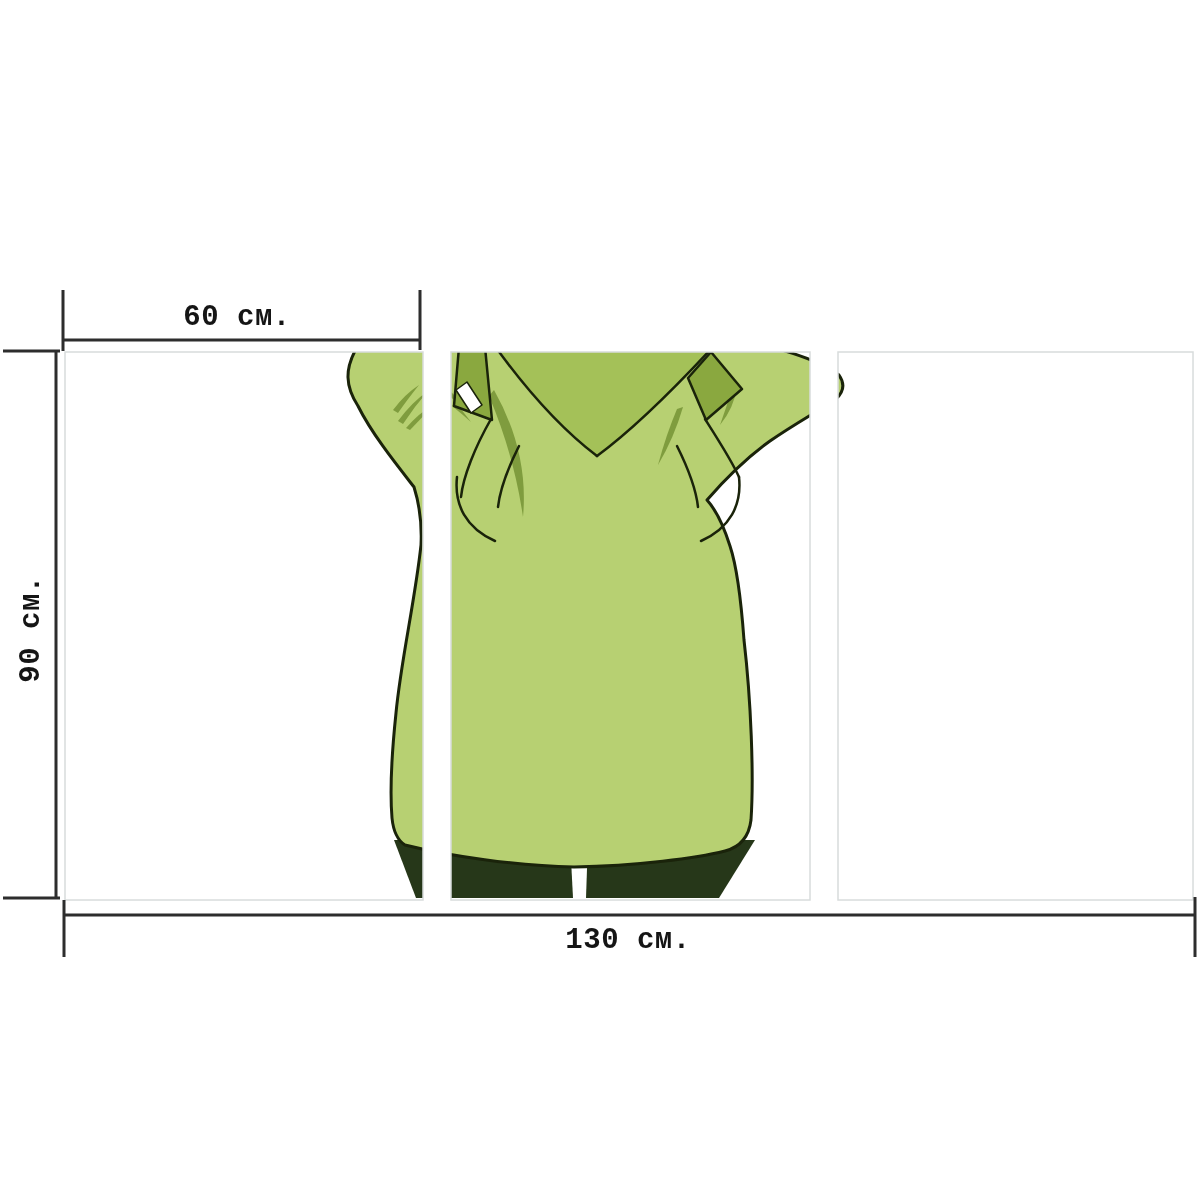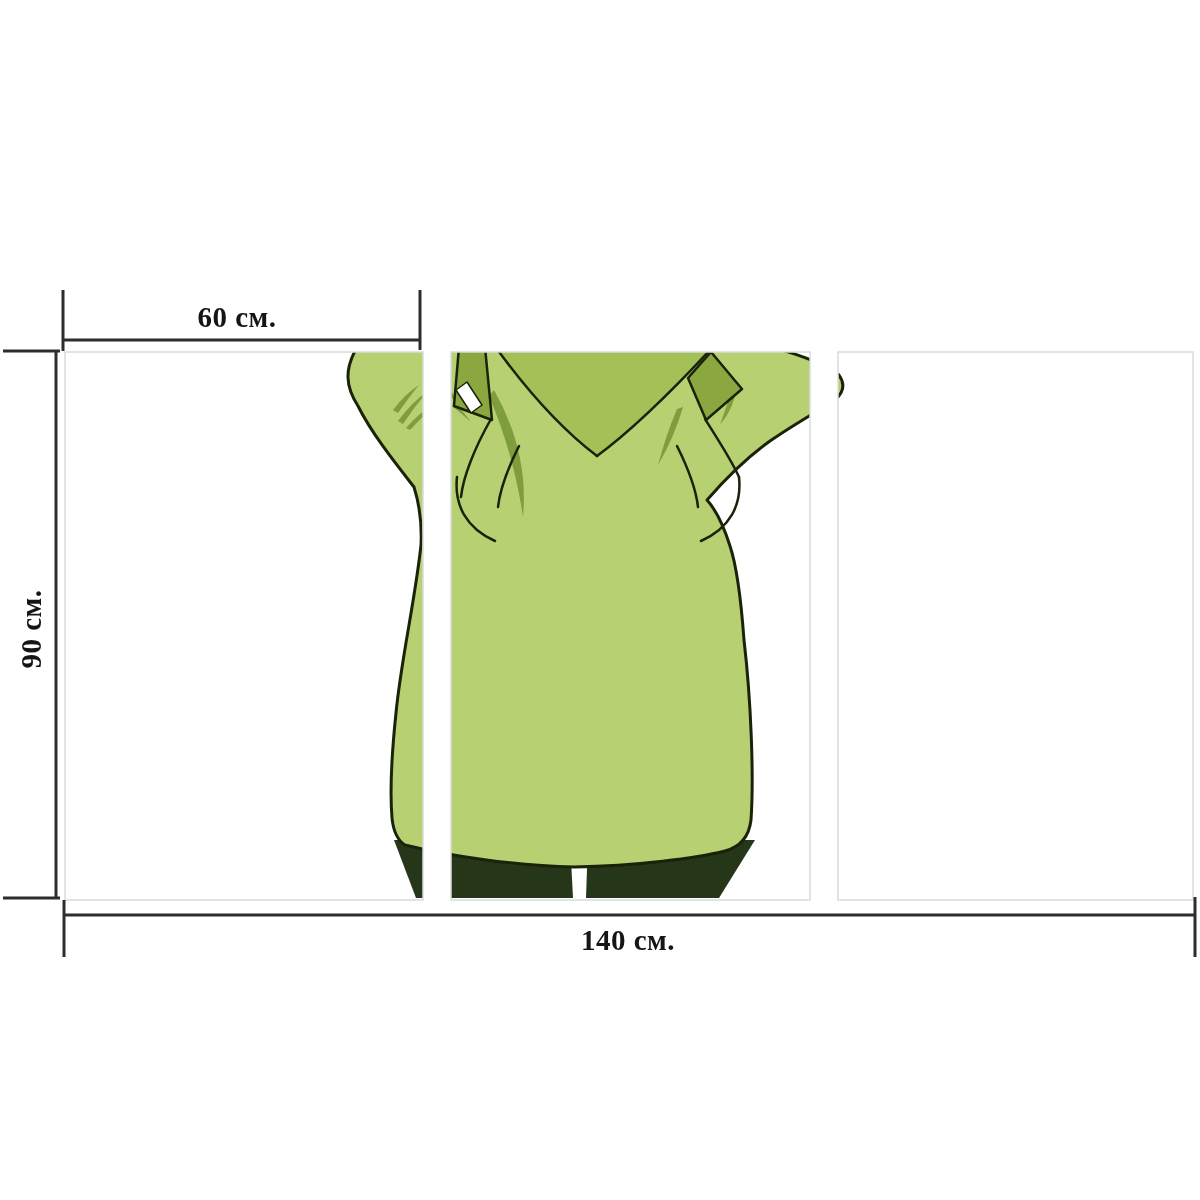--- a/index.html
+++ b/index.html
@@ -6,21 +6,21 @@
     margin: 0;
     padding: 0;
     background: #ffffff;
   }
   .stage {
     position: relative;
     width: 1200px;
     height: 1148px;
     background: #ffffff;
     overflow: hidden;
-    font-family: Liberation Serif, serif;
+    font-family: Liberation Mono, monospace;
   }
   .art-svg {
     position: absolute;
     left: 0;
     top: 0;
     width: 1200px;
     height: 1200px;
   }
   .dim-label {
     position: absolute;
@@ -127,15 +127,15 @@
 
     <g fill="none" stroke-width="3" stroke="#2d2d2d">
       <path d="M63,290 L63,351 M63,340 L420,340 M420,290 L420,350"></path>
       <path d="M3,351 L60,351 M56,351 L56,898 M3,898 L60,898"></path>
       <path d="M64,900 L64,957 M64,915 L1195,915 M1195,897 L1195,957"></path>
     </g>
   </svg>
 
   <div class="dim-label top60">60 см.</div>
   <div class="dim-label left90">90 см.</div>
-  <div class="dim-label bottom180">140 см.</div>
+  <div class="dim-label bottom180">130 см.</div>
 
 </div>
 
 </body></html>

